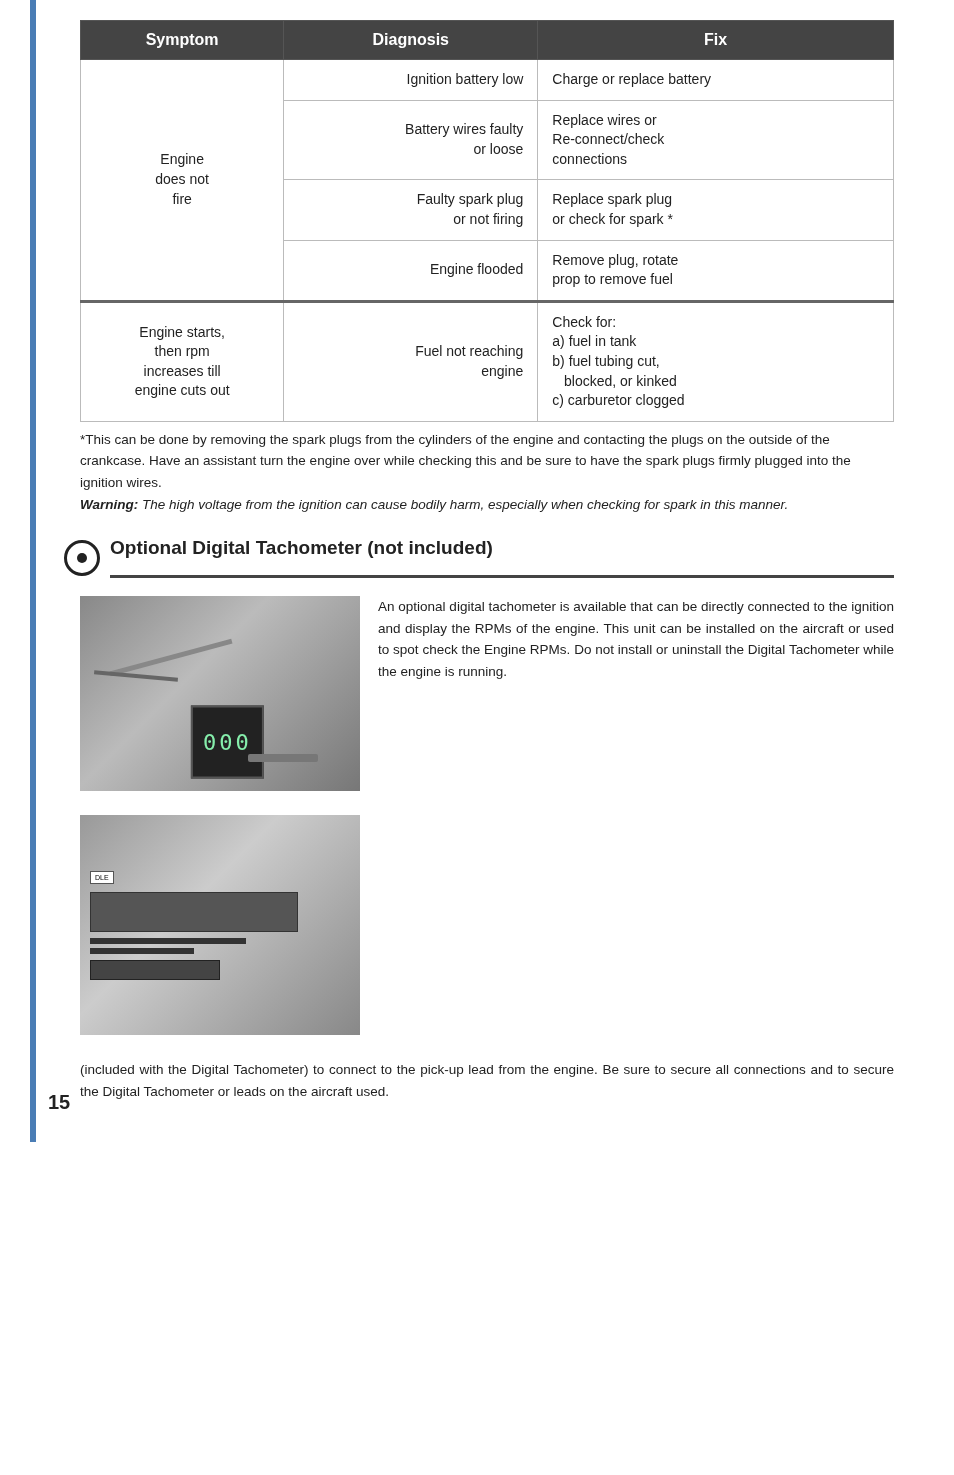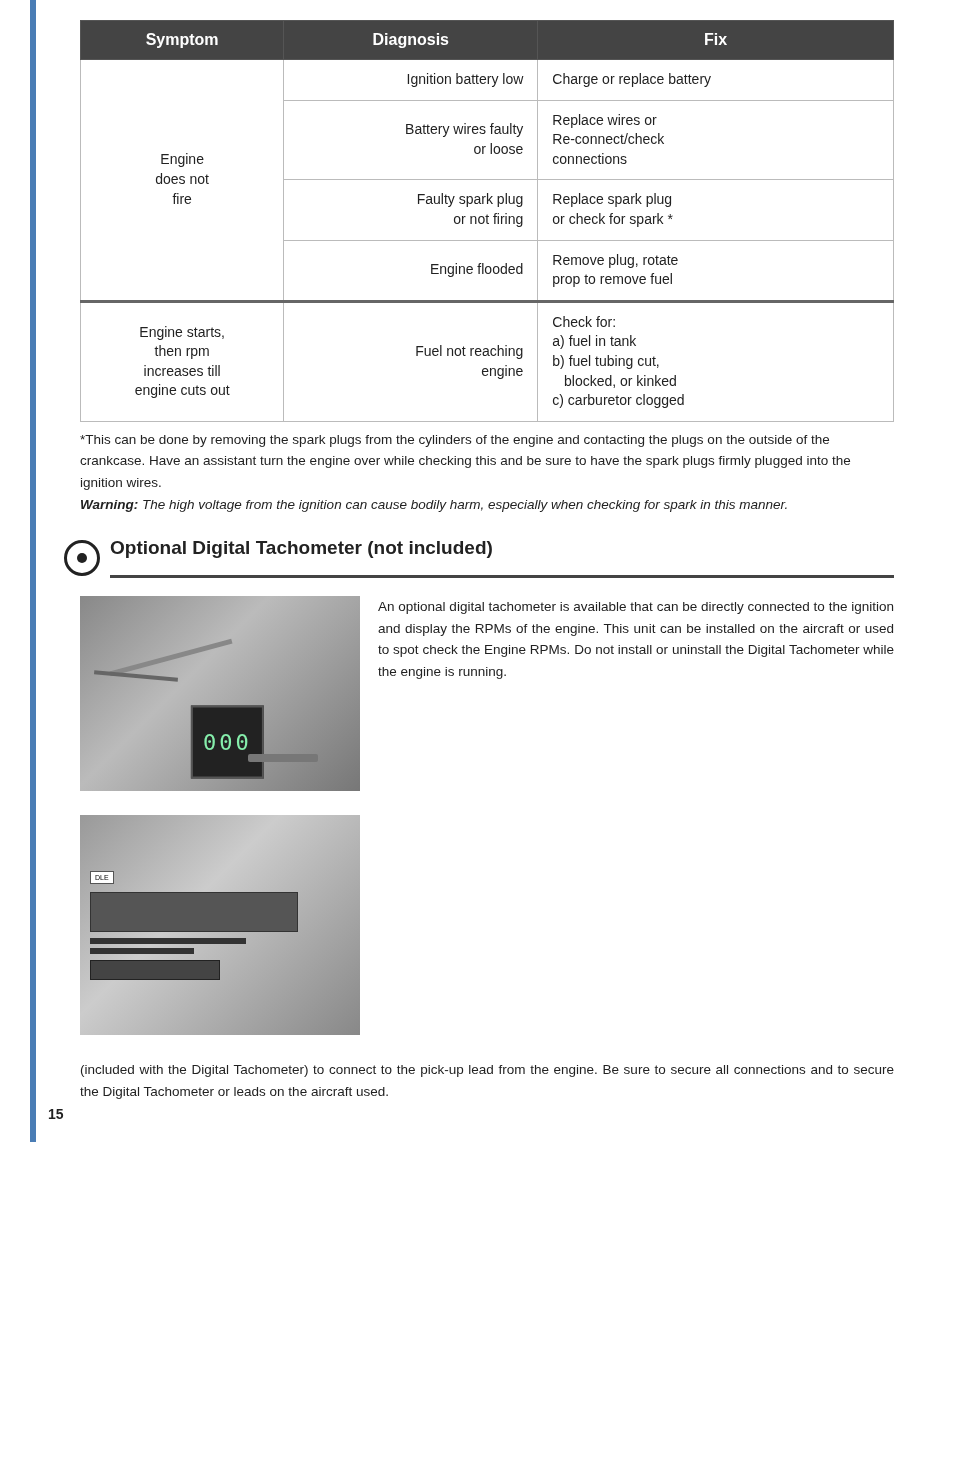--- a/index.html
+++ b/index.html
@@ -234,23 +234,23 @@
 
     .bottom-text {
       font-size: 13.5px;
       line-height: 1.6;
       text-align: justify;
     }
 
     
     .page-number {
       position: absolute;
-      bottom: 20px;
+      bottom: 28px;
       left: 48px;
-      font-size: 14px;
+      font-size: 20px;
       font-weight: bold;
     }
   </style>
 </head>
 <body>
 
 <div class="page">
   <div class="left-bar"></div>
 
   <table class="trouble-table">

